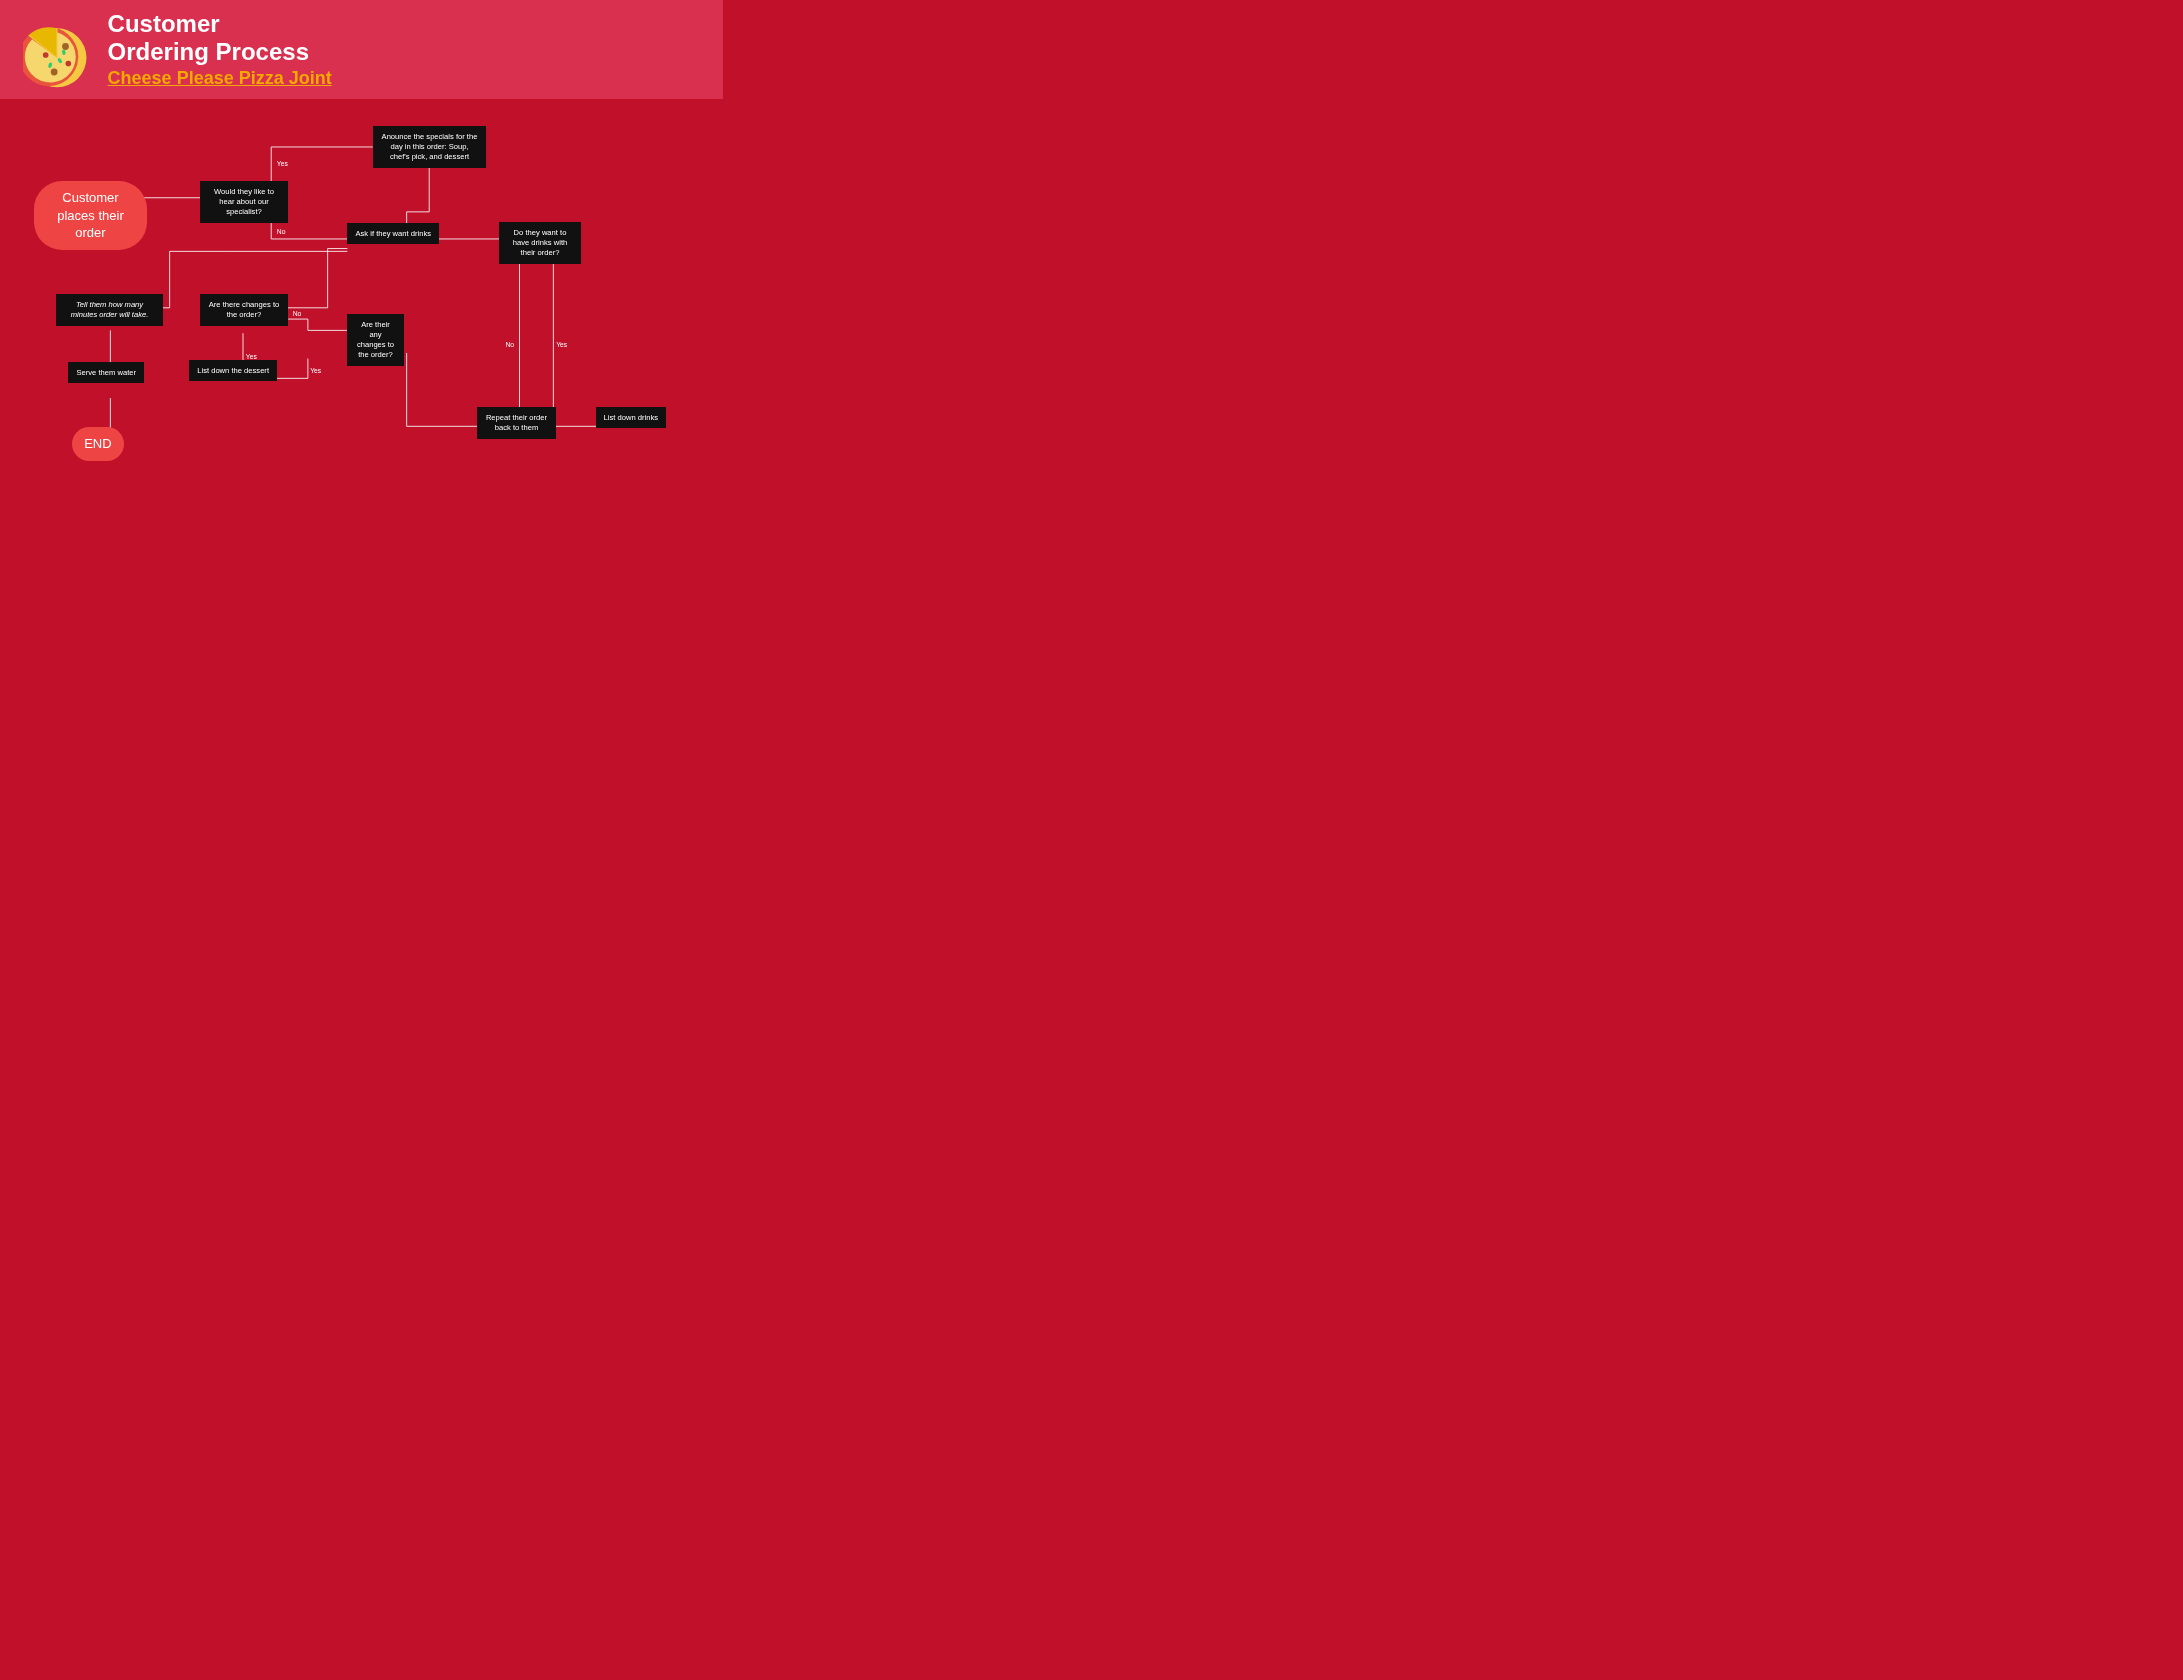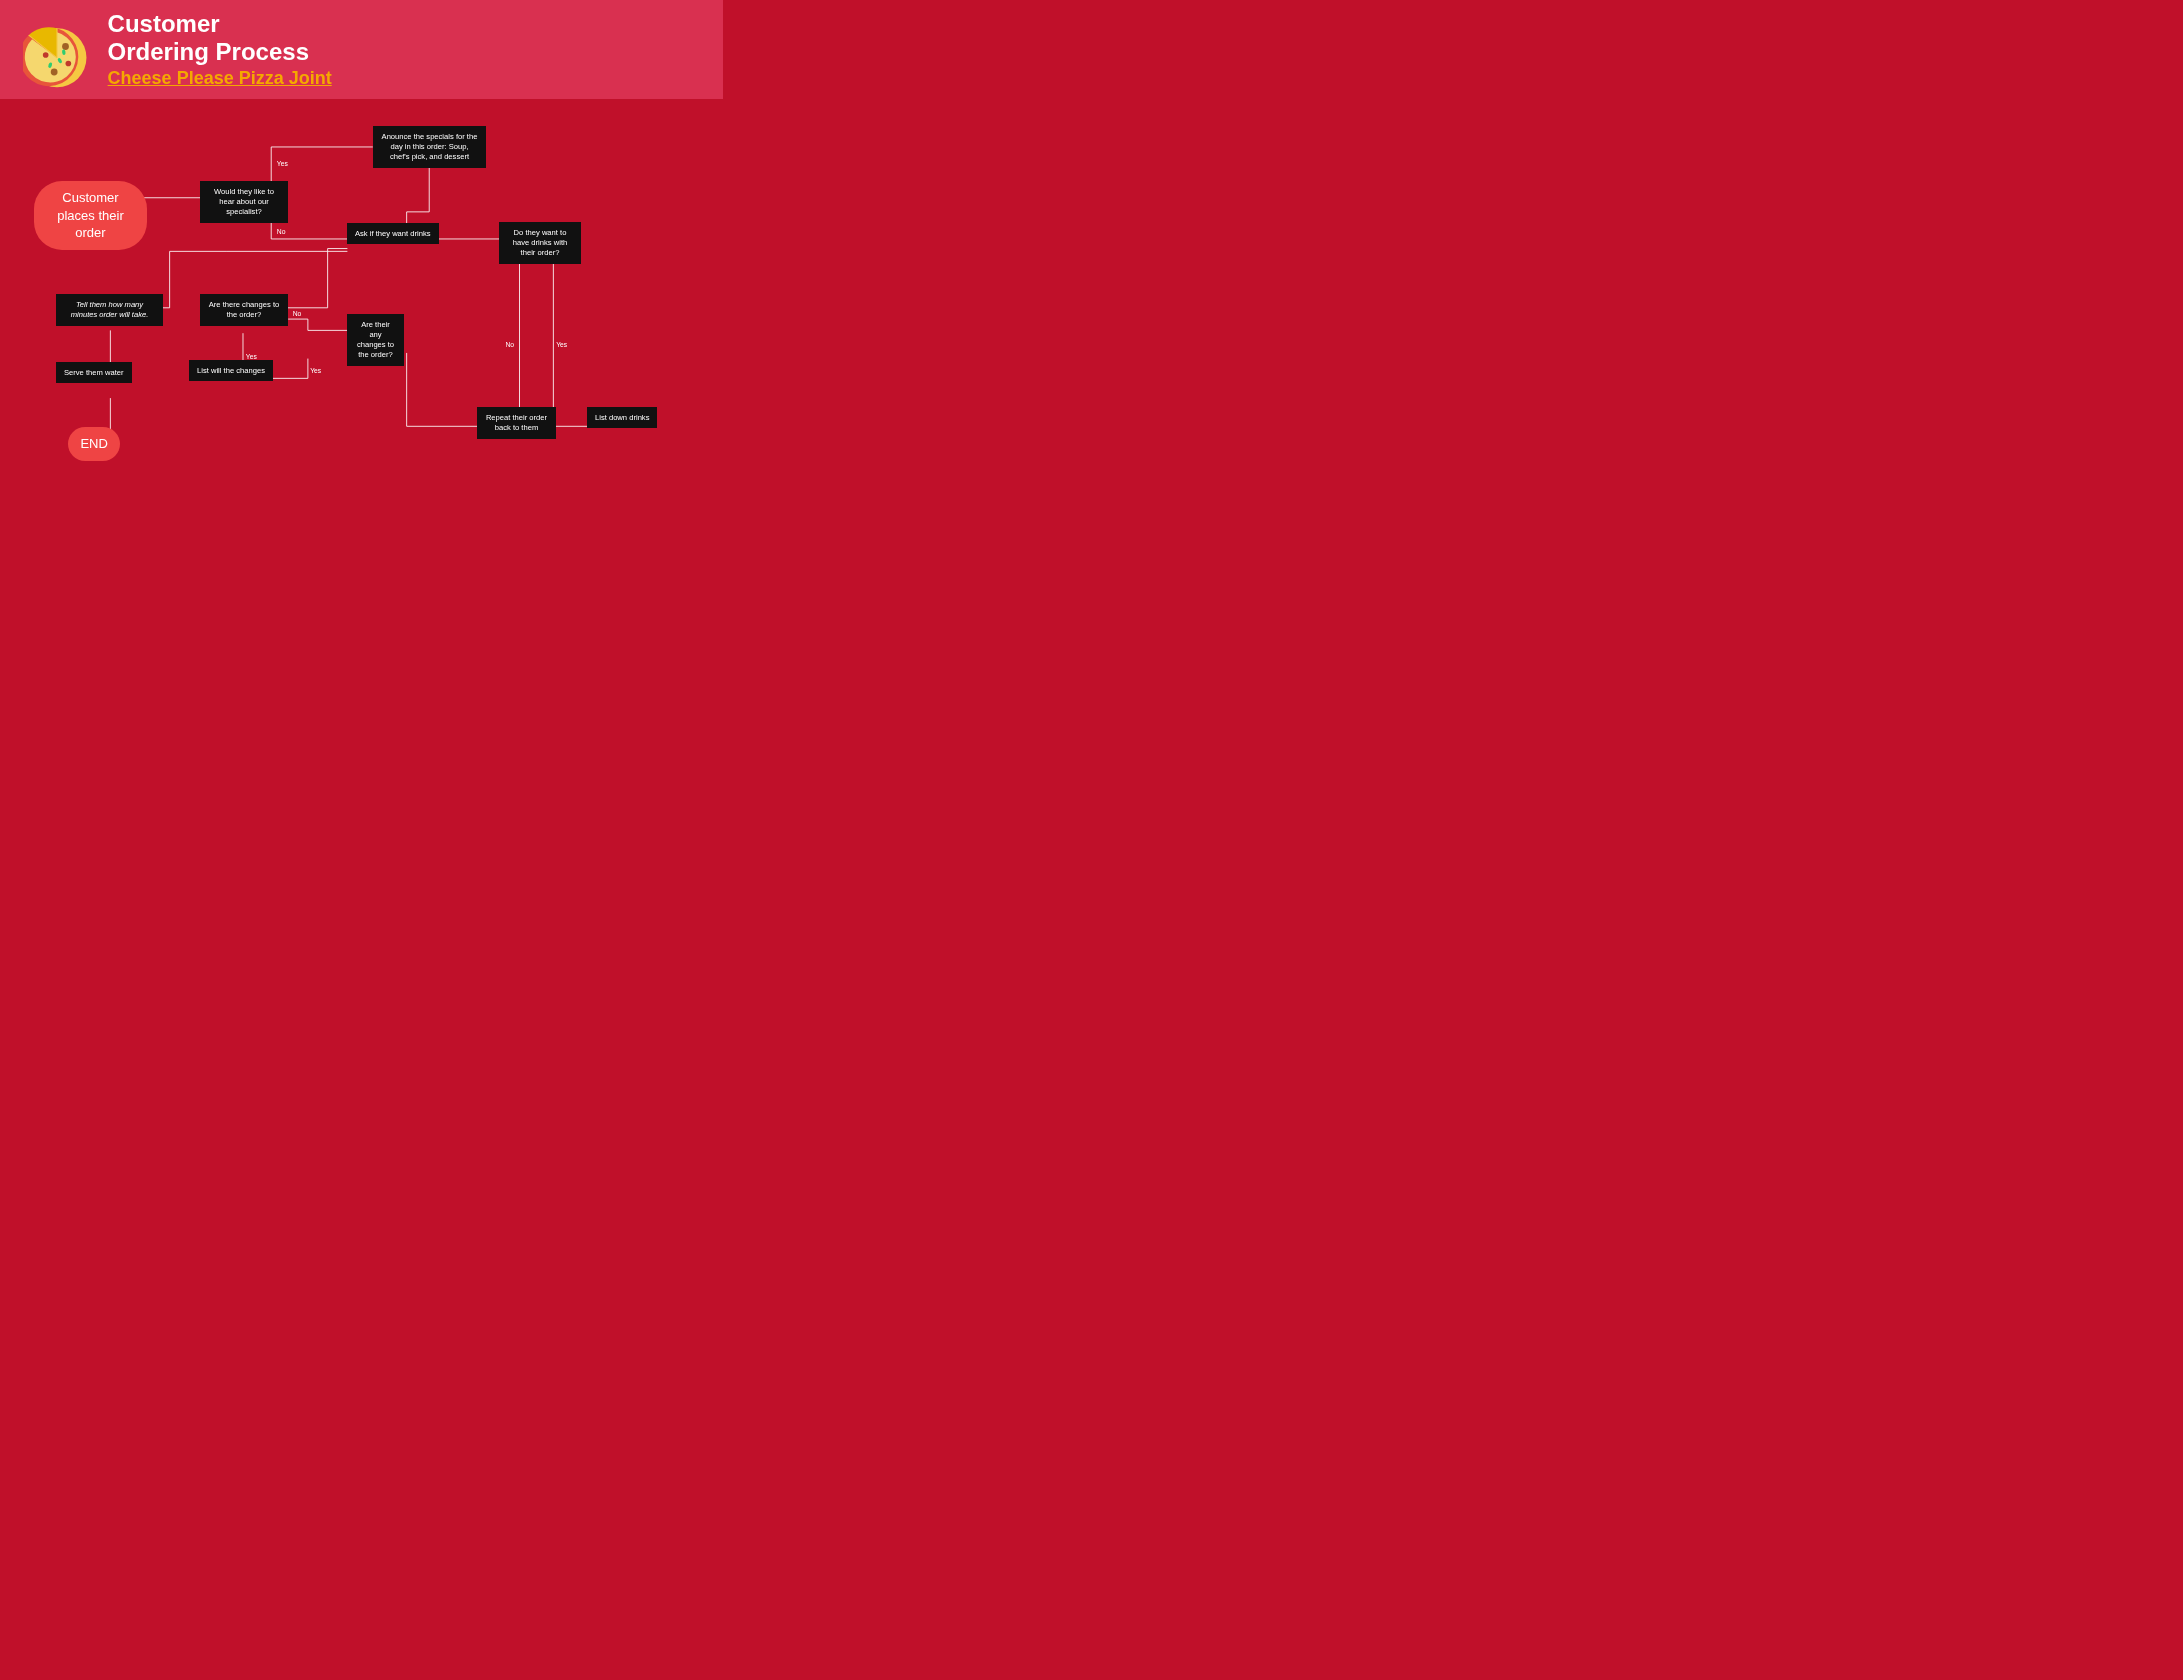--- a/index.html
+++ b/index.html
@@ -45,21 +45,21 @@
       position: relative;
       width: 100%;
       height: calc(542px - 99px);
     }
 
     
     .node {
       position: absolute;
       display: flex;
       align-items: center;
-      justify-content: flex-start;
+      justify-content: flex-end;
       text-align: center;
     }
     .node-rect {
       background: #111;
       color: white;
       font-size: 7.6px;
       font-weight: 500;
       padding: 5.6px 8px;
       line-height: 1.35;
     }
@@ -217,21 +217,21 @@
   </div>
 
   <div class="node" style="left:56px; top:263px; width:88px;">
     <div class="node-rect">
       <span>Serve them water</span>
     </div>
   </div>
 
   <div class="node" style="left:189px; top:261px; width:88px;">
     <div class="node-rect">
-      <span>List will the changes</span>
+      <span>List down the dessert</span>
     </div>
   </div>
 
   <div class="node" style="left:477px; top:308px; width:79px;">
     <div class="node-rect">
       <span>Repeat their order back to them</span>
     </div>
   </div>
 
   <div class="node" style="left:587px; top:308px; width:79px;">

